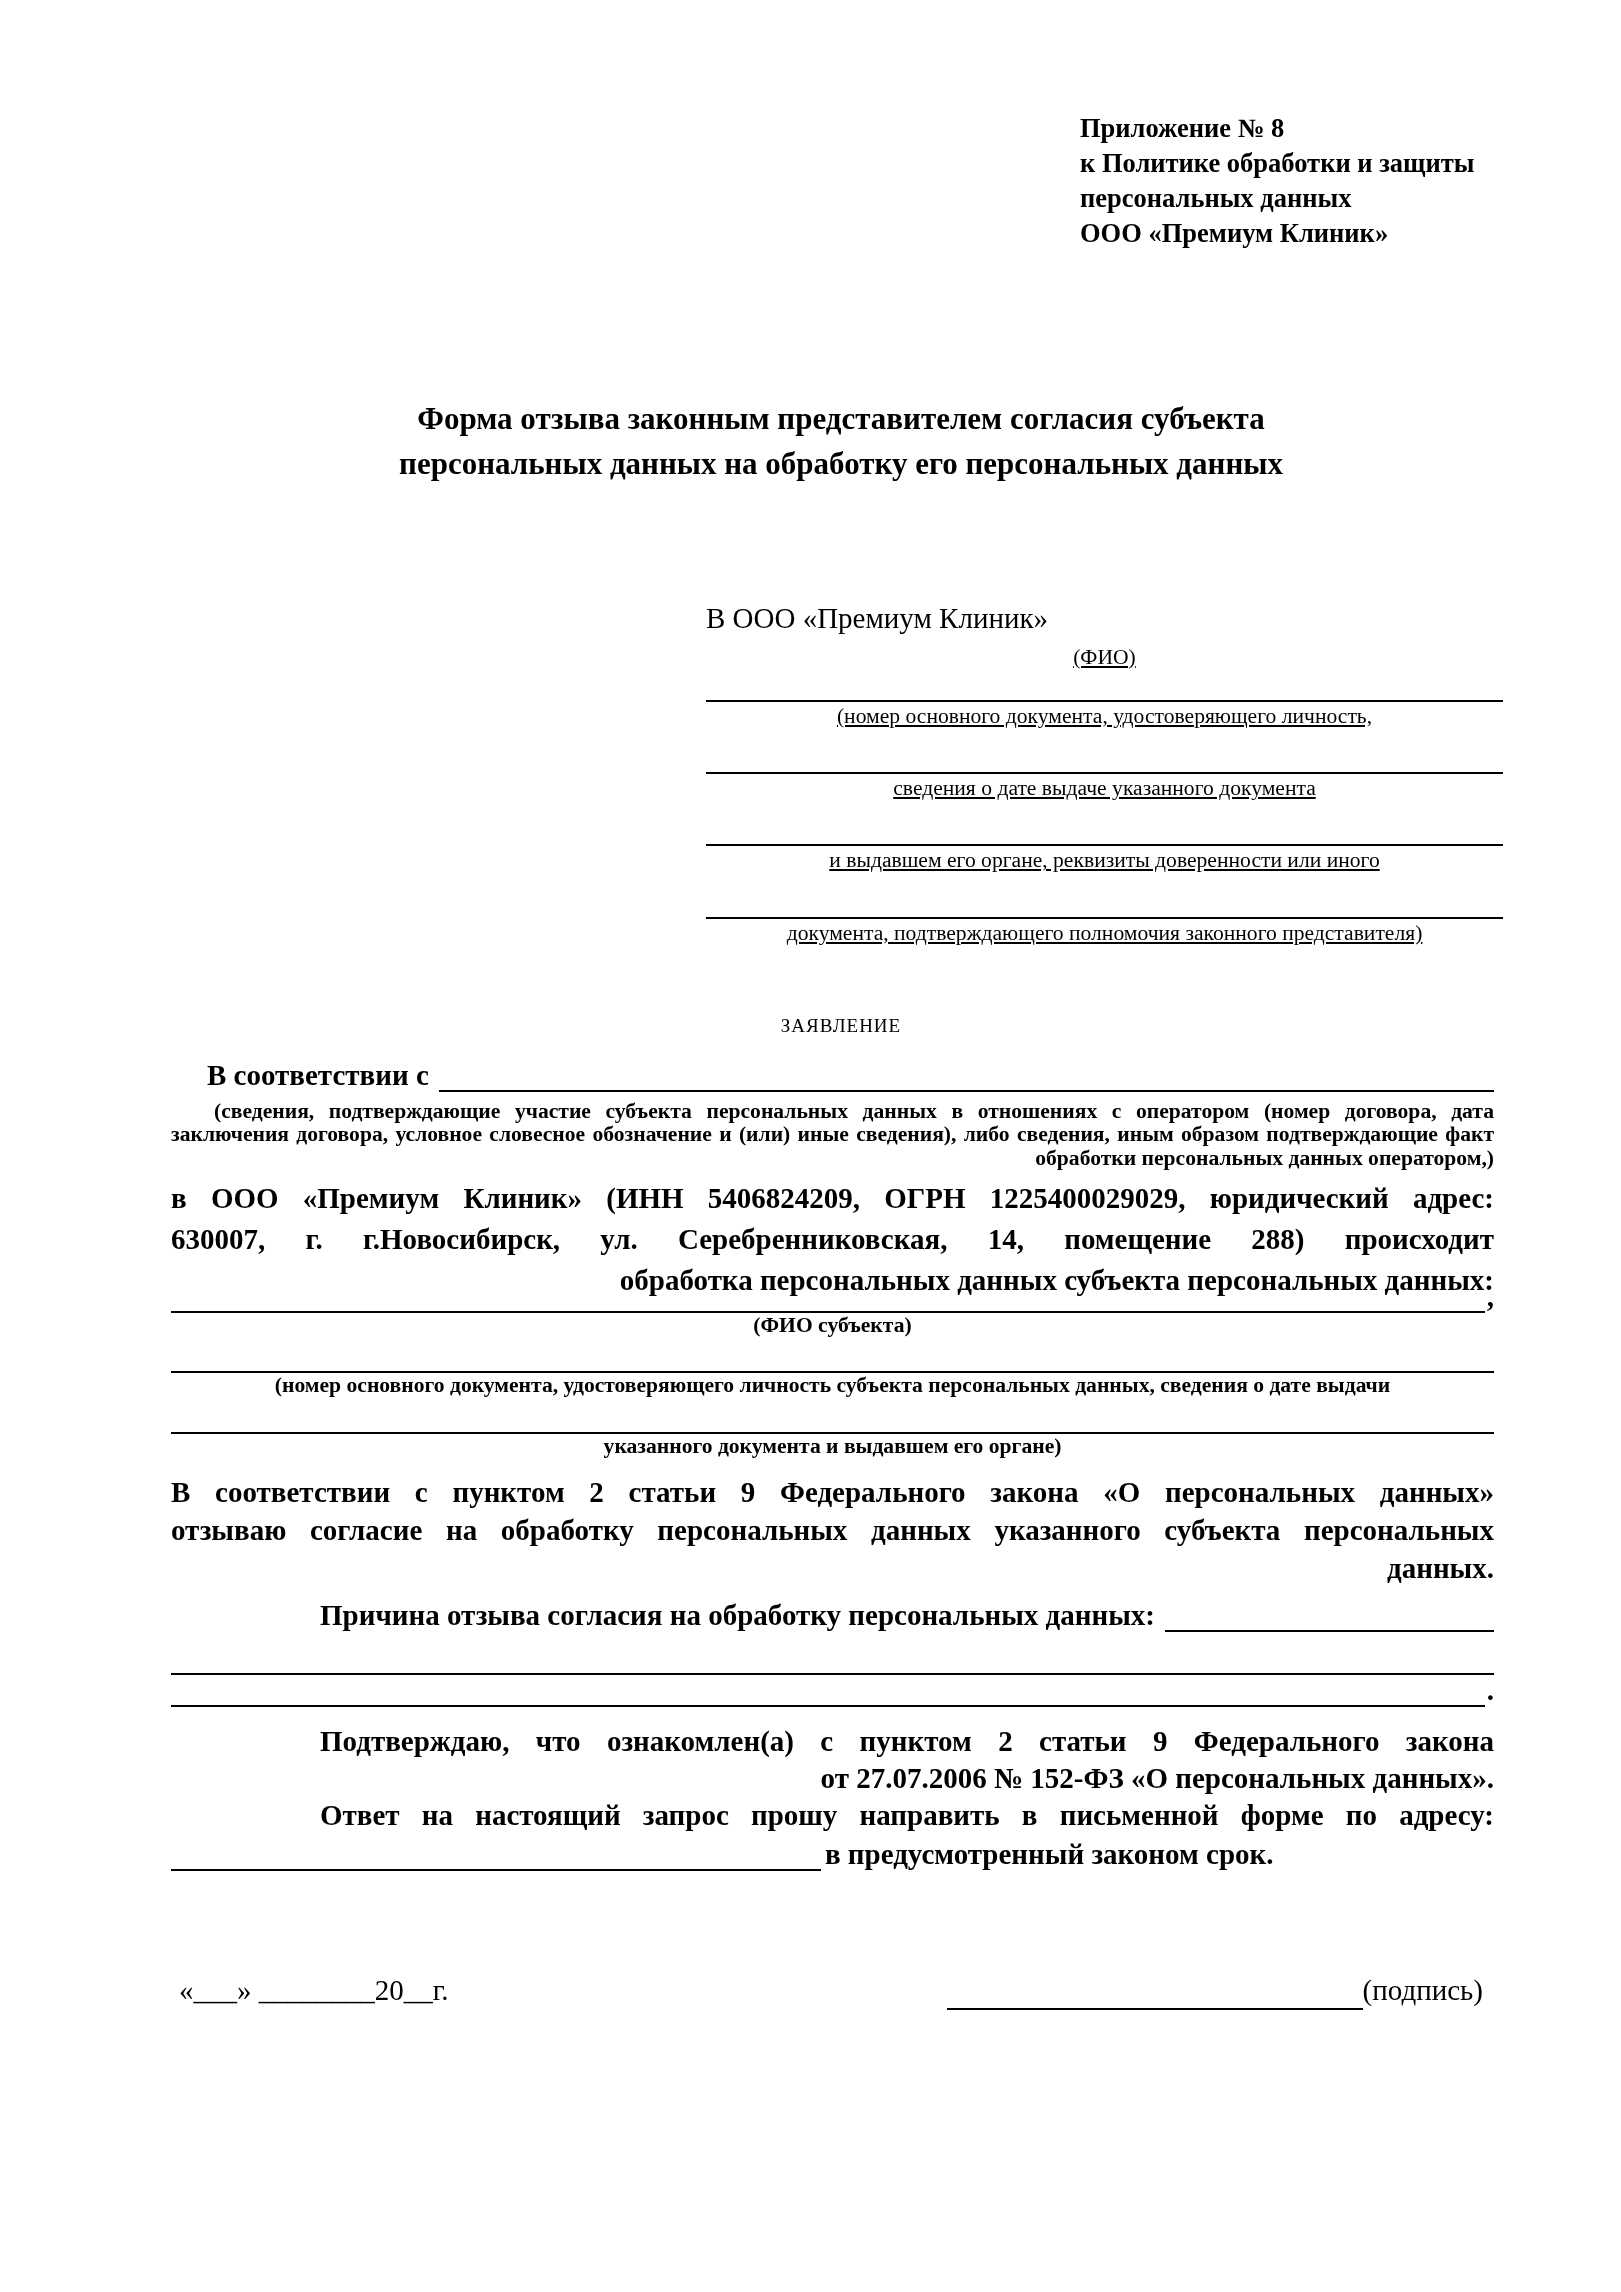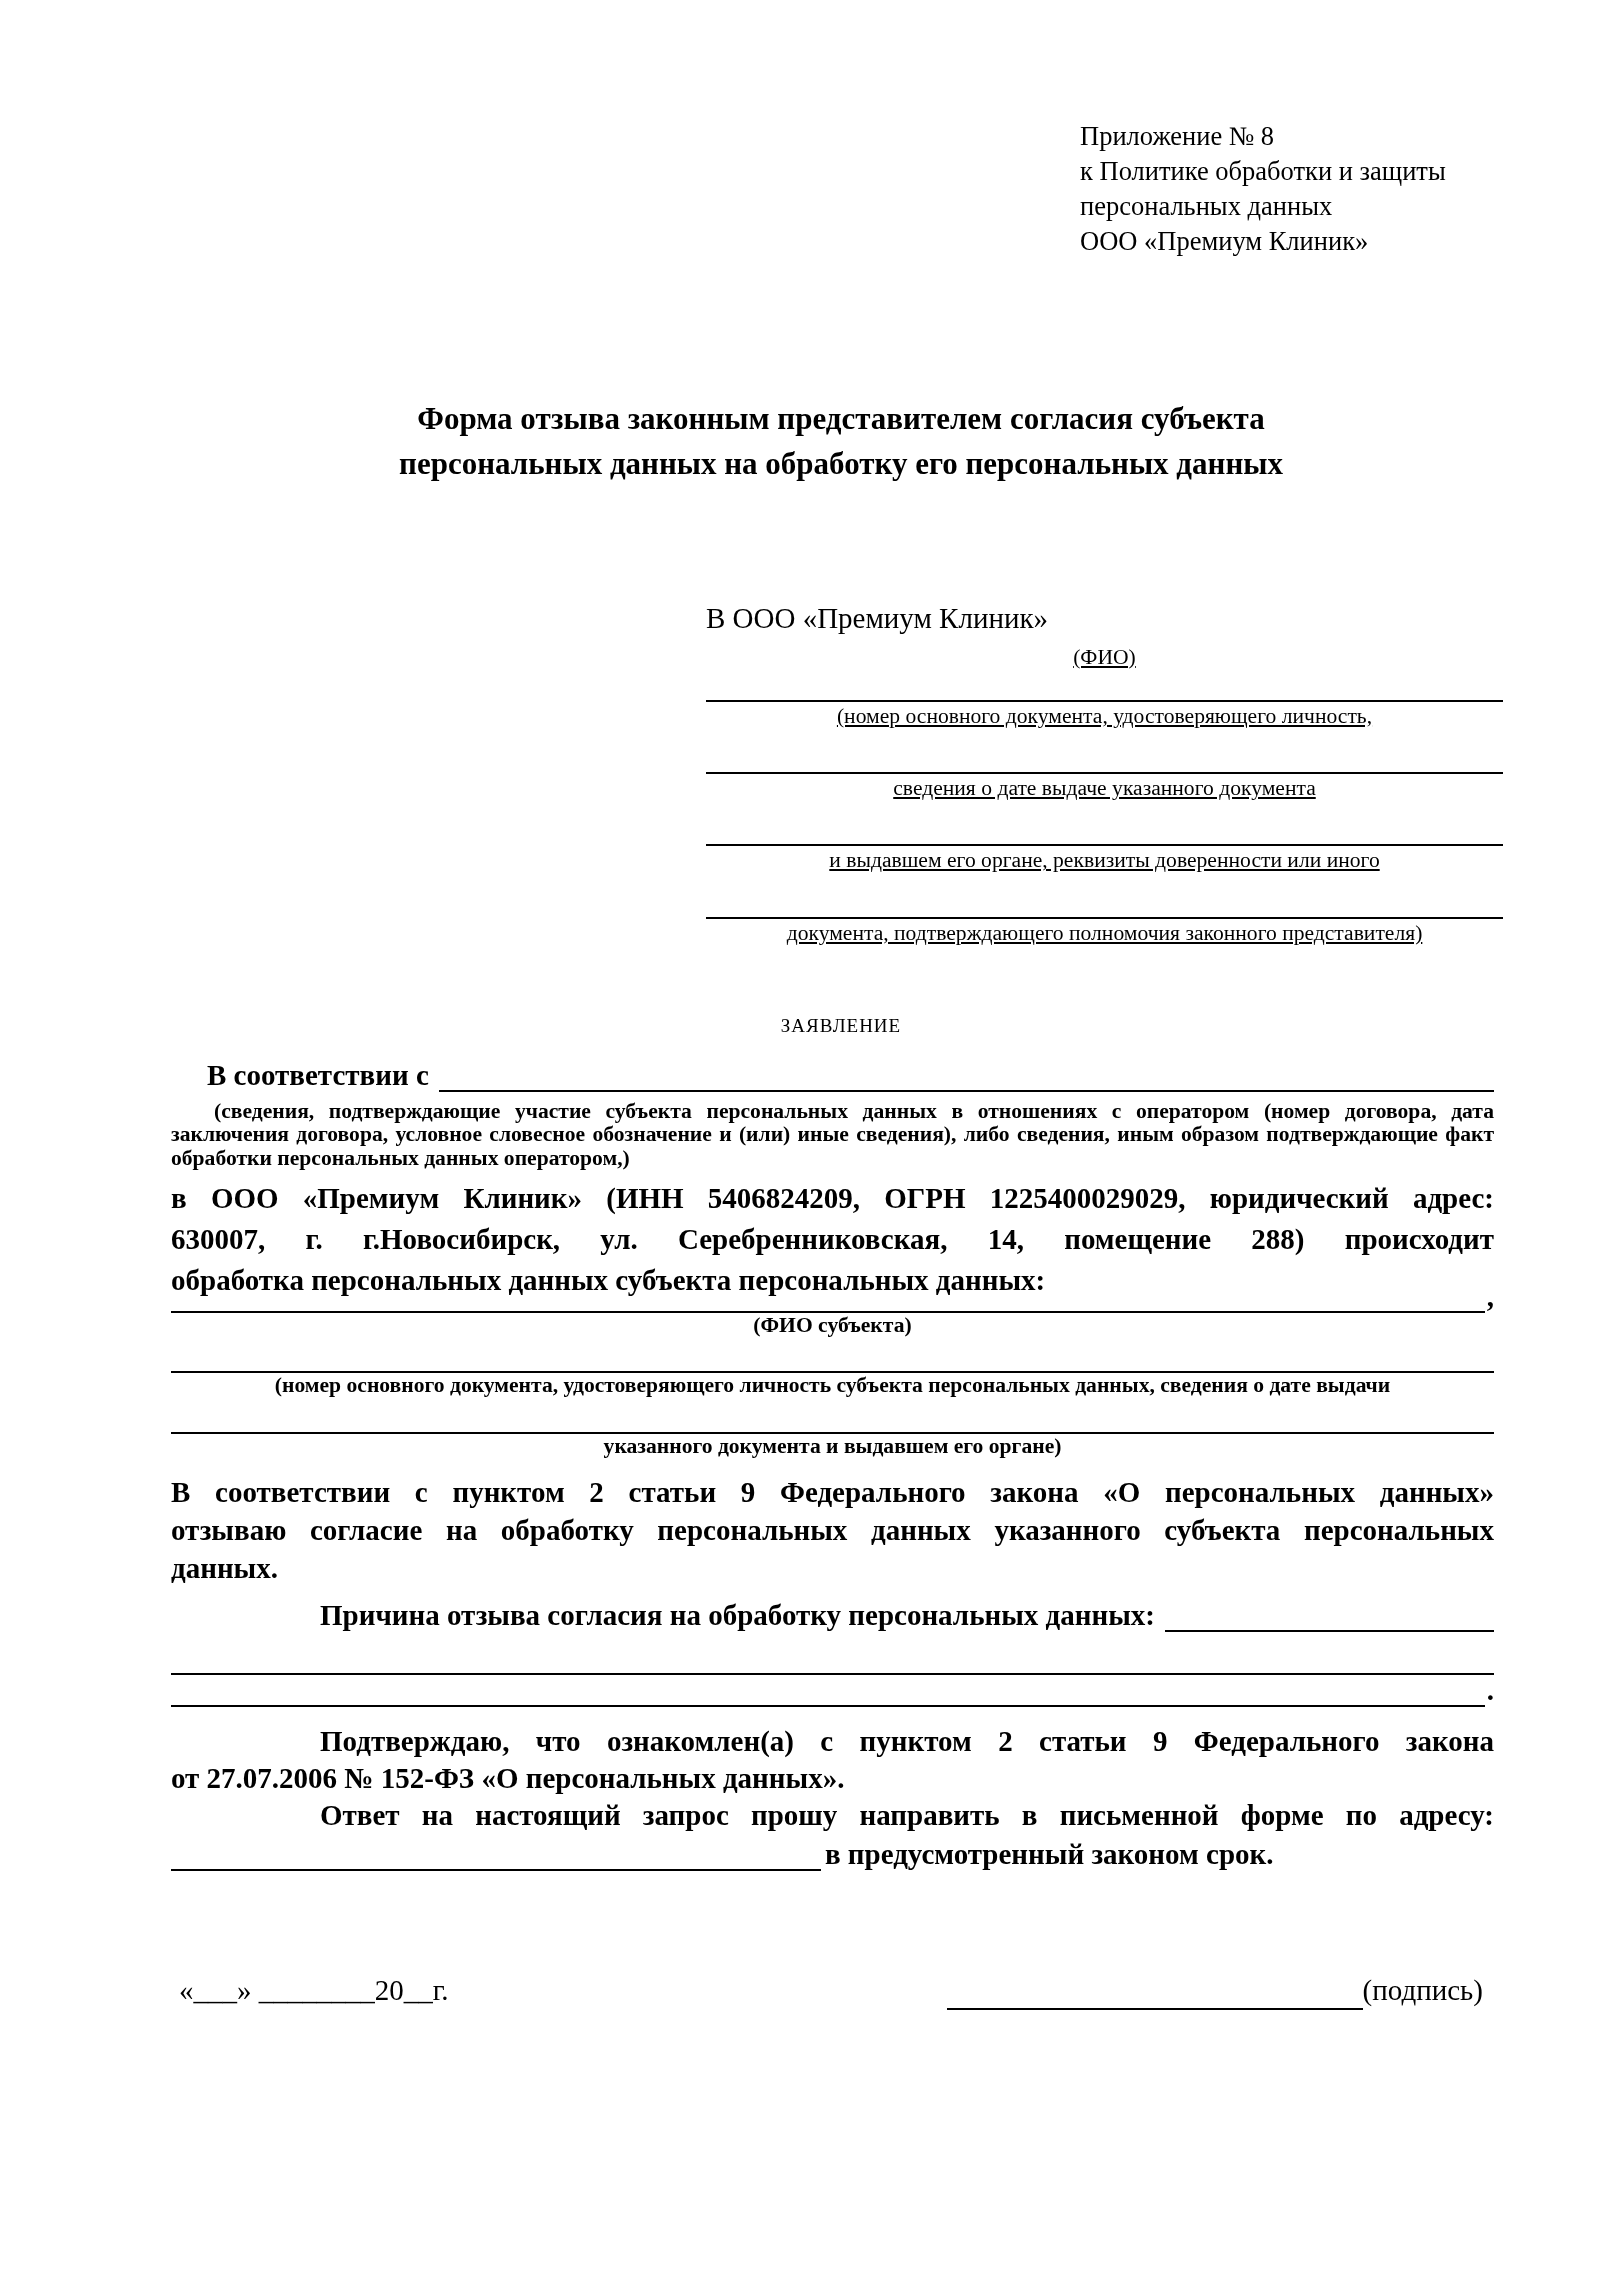--- a/index.html
+++ b/index.html
@@ -15,24 +15,25 @@
     background: #ffffff;
     color: #000000;
     font-family: "Liberation Serif", "DejaVu Serif", serif;
     overflow: hidden;
   }
 
   
   .hdr-note {
     position: absolute;
     left: 1080px;
-    top: 119px;
+    top: 111px;
     font-size: 26.5px;
     line-height: 35px;
     text-align: left;
+    font-weight: bold;
   }
 
   
   .doc-title {
     position: absolute;
     left: 149px;
     top: 396px;
     width: 1384px;
     text-align: center;
     font-weight: bold;
@@ -83,21 +84,21 @@
     font-size: 29px;
     font-weight: bold;
   }
   .acc-row { display: flex; align-items: flex-end; height: 37px; }
   .acc-label { padding-left: 36px; padding-right: 9.8px; white-space: nowrap; }
 
   .smallp { font-size: 21.6px; line-height: 23.5px; margin-top: 7.8px; }
   .smallp .ind { text-indent: 43px; }
 
   .jline { text-align: justify; text-align-last: justify; }
-  .jlast { text-align: left; }
+  .jlast { text-align: right; }
 
   .para { line-height: 41px; margin-top: 7.8px; }
   .para2 { line-height: 38px; margin-top: 13.7px; }
   .para3 { line-height: 37px; margin-top: 15.7px; }
   .ind152 { text-indent: 149px; }
 
   .subject-row { display: flex; align-items: flex-end; height: 11.8px; }
   .suffix { padding-left: 2px; white-space: nowrap; }
   .bcap { font-size: 21.6px; line-height: 25.5px; text-align: center; }
   .blankb { border-bottom: 2.9px solid #000; height: 33px; }

